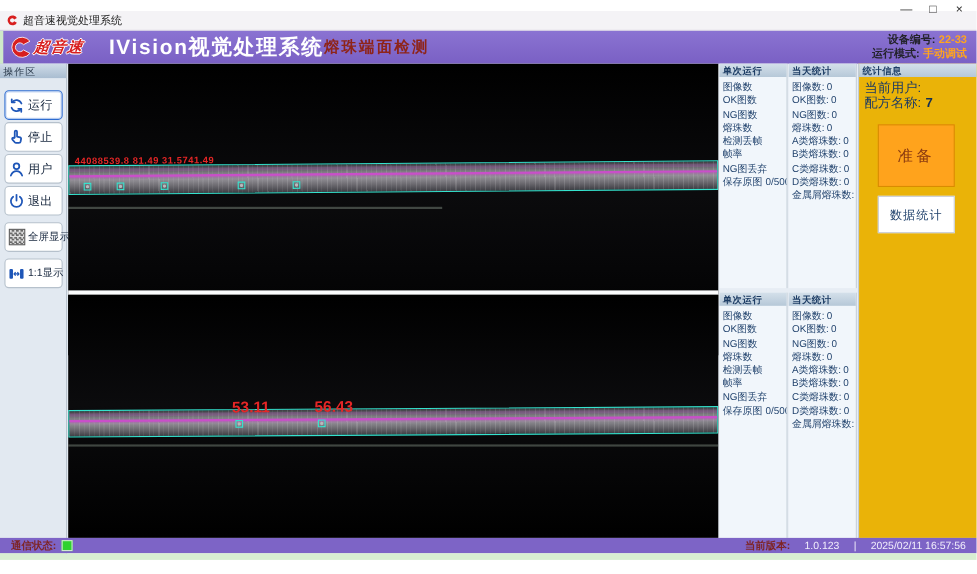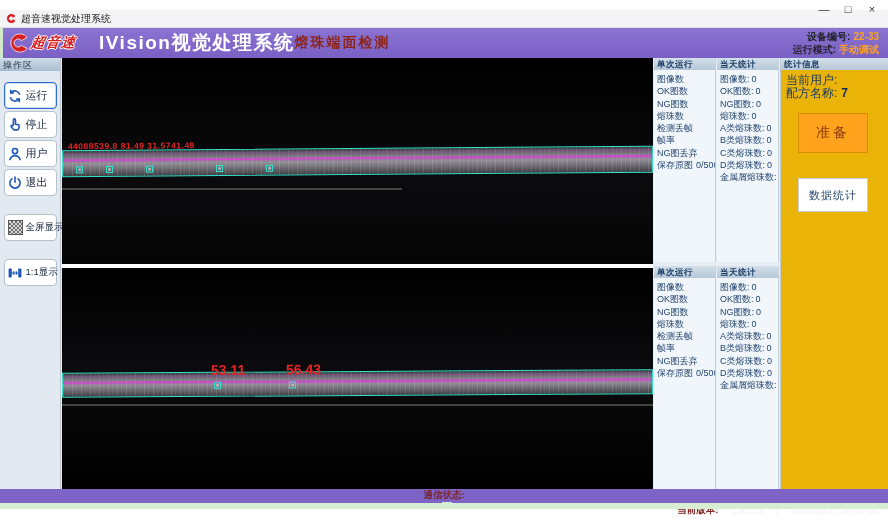--- a/index.html
+++ b/index.html
@@ -33,21 +33,21 @@
   .main{position:absolute;top:58px;left:0;width:888px;height:431px;background:#e7edf4;}
 
   
   .sidebar{position:absolute;left:0;top:0;width:61px;height:446px;background:#e2e9f1;border-right:1px solid #bac4ce;box-sizing:border-box;}
   .side-header{height:12px;background:linear-gradient(#d0dce8,#a9bdd1);font-size:9px;color:#2b3b4d;
     padding:1px 3px 0;letter-spacing:1px;}
   .side-buttons{padding-top:11px;}
   .side-btn{width:53px;height:27px;margin:0 auto 2px;background:#ffffff;border:1px solid #b6c1cc;border-radius:4px;
     display:flex;align-items:center;padding:0 2px;box-sizing:border-box;cursor:default;}
   .side-btn.active{border:1px solid #2e6cd0;box-shadow:0 0 0 1px rgba(46,108,208,.25) inset;}
-  .side-btn.spaced{margin-top:18px;}
+  .side-btn.spaced{margin-top:6px;}
   .side-btn .icn{width:17px;height:17px;flex:0 0 auto;display:flex;align-items:center;justify-content:center;}
   .side-btn .lbl{font-size:11px;color:#15253c;margin-left:2px;white-space:nowrap;}
   .side-btn.small .lbl{font-size:9.5px;}
   .checker{width:13px;height:13px;border:1px solid #5a5a5a;
     background:repeating-conic-gradient(#6a6a6a 0 25%,#dcdcdc 0 50%) 0 0/4px 4px;}
 
   
   .cam{position:absolute;left:62px;width:591px;background:linear-gradient(#000 0%,#0b0b0d 45%,#000 100%);overflow:hidden;}
   .cam1{top:0;height:265px;}
   .cam2{top:210px;height:221px;}
@@ -77,28 +77,28 @@
     color:#1c3c64;padding:1px 3px 0;box-sizing:content-box;letter-spacing:.5px;white-space:nowrap;}
   .rows{padding-top:3px;}
   .stat-row{height:12.3px;line-height:12.3px;font-size:9px;color:#24456f;padding-left:3px;white-space:nowrap;overflow:hidden;}
   .stat-row .val{margin-left:2px;color:#24456f;}
   .save-row .save-val{margin-left:3px;}
 
   
   .info-panel{position:absolute;left:780px;top:0;width:108px;height:431px;background:#eab308;border-left:1px solid #c2ccd6;box-sizing:border-box;}
   .info-rows{padding:4px 5px 0;font-size:12px;color:#1b3a64;line-height:13px;}
   .info-row .iv{font-weight:bold;margin-left:4px;color:#132f55;}
-  .prepare-btn{position:absolute;left:17px;top:55px;width:70px;height:40px;background:#ffa31c;border:1px solid #d98c00;
+  .prepare-btn{position:absolute;left:17px;top:55px;width:70px;height:57px;background:#ffa31c;border:1px solid #d98c00;
     color:#8a3a10;font-size:14px;letter-spacing:3px;display:flex;align-items:center;justify-content:center;cursor:default;box-sizing:border-box;}
   .data-btn{position:absolute;left:17px;top:120px;width:70px;height:34px;background:#ffffff;border:1px solid #c9cdd3;
     color:#24456e;font-size:11px;letter-spacing:1px;display:flex;align-items:center;justify-content:center;cursor:default;box-sizing:border-box;}
 
   
   .statusbar{position:absolute;top:489px;left:0;width:888px;height:14px;background:#7d64c6;
-    display:flex;align-items:center;padding:0 10px;box-sizing:border-box;font-size:9.5px;flex-direction:column;}
+    display:flex;align-items:center;padding:0 10px;box-sizing:border-box;font-size:9.5px;}
   .sb-label{color:#7e2424;font-weight:bold;}
   .sb-indicator{width:8px;height:8px;background:#2fd22f;border:1px solid #cfead0;margin-left:5px;}
   .sb-right{margin-left:auto;display:flex;align-items:center;gap:13px;}
   .sb-val{color:#f2eefc;}
   .desktop-strip{position:absolute;top:503px;left:0;width:888px;height:6px;background:#d8eed2;}
 
   svg.blue{stroke:#1e56b8;fill:none;stroke-width:2;stroke-linecap:round;stroke-linejoin:round;}
 </style>
 </head>
 <body>

